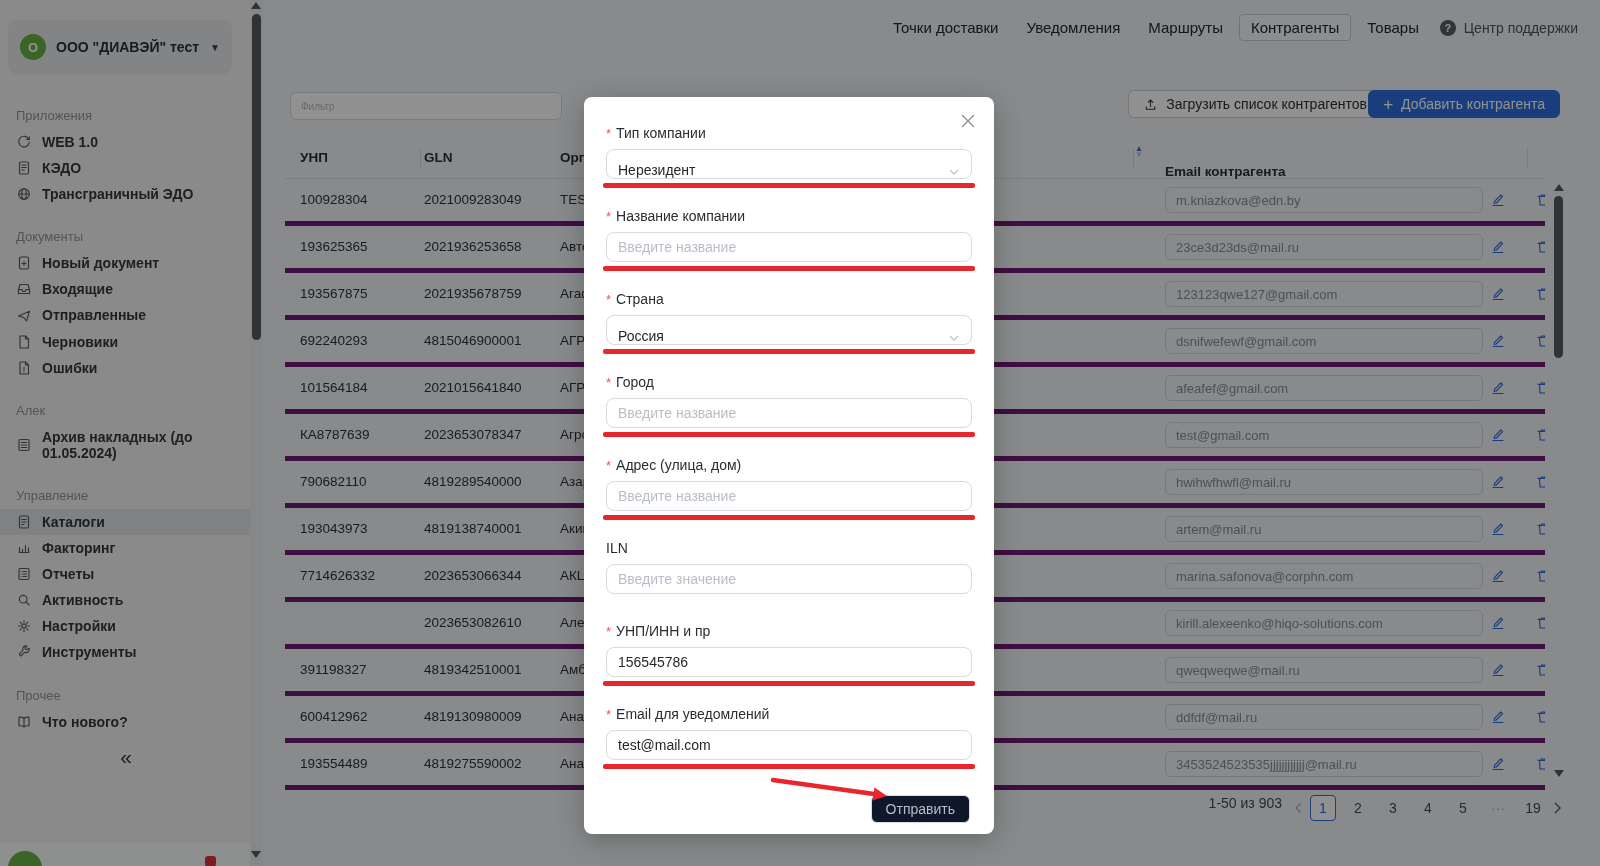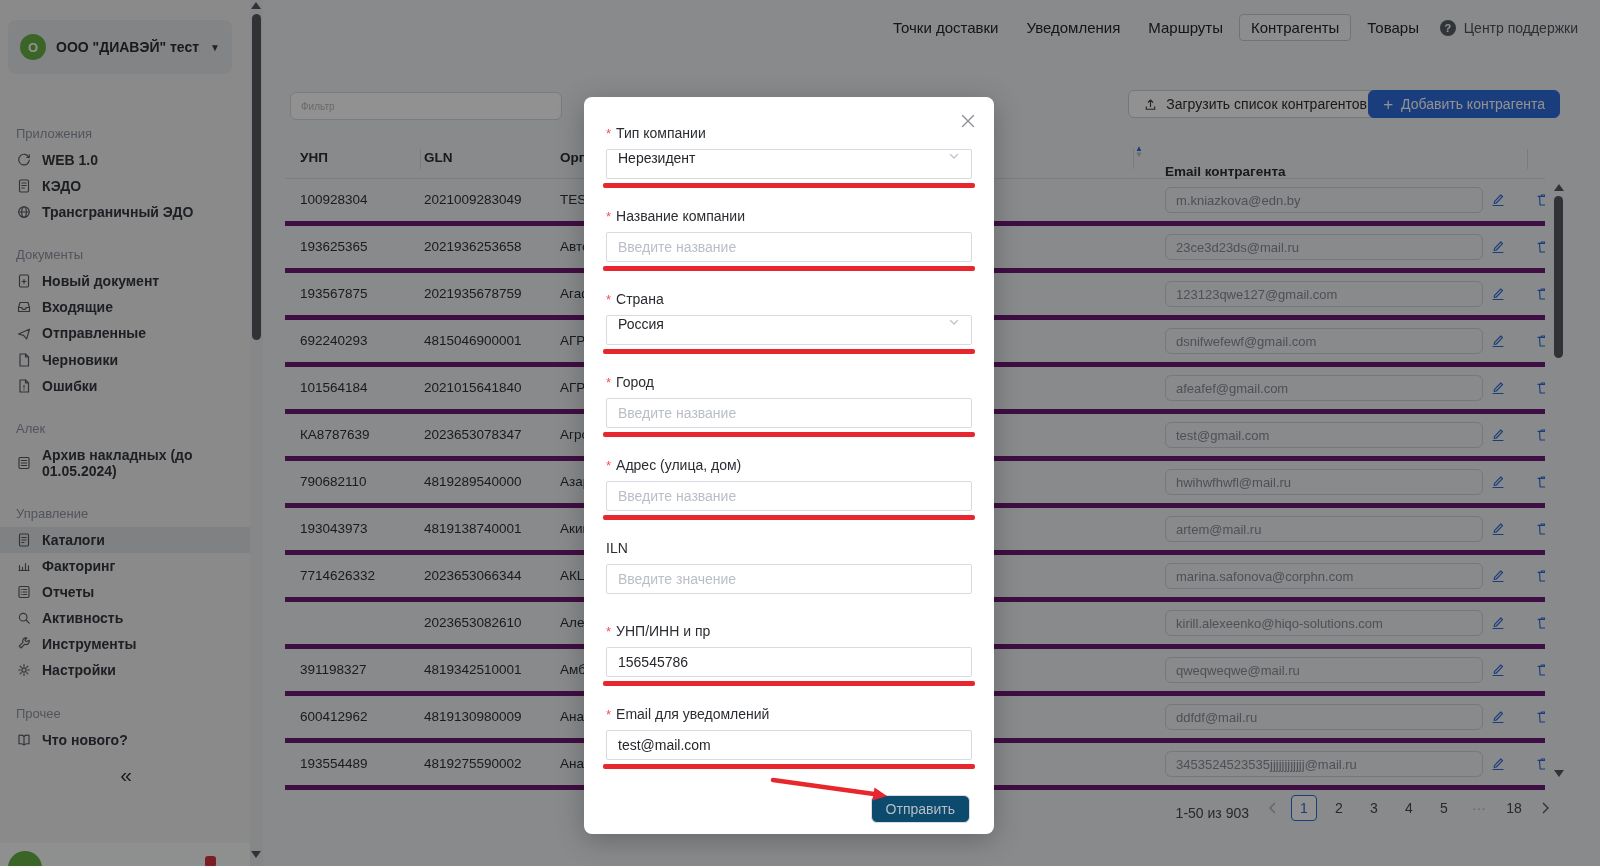--- a/index.html
+++ b/index.html
@@ -8,21 +8,21 @@
   svg.ic{flex:0 0 auto}
 
   
   .sidebar{position:absolute;left:0;top:0;bottom:0;width:250px;background:#f2f3f5;z-index:1;overflow:hidden}
   .company-card{position:absolute;left:8px;top:20px;width:224px;height:54px;background:#e7e9ec;border-radius:8px;
                 display:flex;align-items:center;gap:10px;padding:0 12px;box-sizing:border-box;cursor:pointer}
   .company-avatar{width:26px;height:26px;border-radius:50%;background:#69b145;color:#fff;font-size:13px;font-weight:700;
                   display:flex;align-items:center;justify-content:center}
   .company-name{font-size:14px;font-weight:700;color:#2b2f33;flex:1;white-space:nowrap;overflow:hidden}
   .company-caret{font-size:10px;color:#3c4046}
-  .side-nav{position:absolute;left:0;top:104px;right:0}
+  .side-nav{position:absolute;left:0;top:86px;right:0}
   .sec-label{margin:22px 16px 6px;font-size:13px;color:#8f959e}
   .side-item{display:flex;align-items:center;gap:10px;padding:5px 16px;font-size:14px;font-weight:600;color:#34383d;
              line-height:1.15;cursor:pointer}
   .side-item.active{background:#e0e3e7}
   .side-item .ic{width:16px;height:16px;color:#565b61}
   .side-collapse{margin-top:10px;text-align:center;font-size:21px;color:#2e3237;cursor:pointer;letter-spacing:-2px}
   .side-footer{position:absolute;left:0;right:0;bottom:0;height:23px;background:#fafbfc;overflow:hidden}
   .side-footer .green-avatar{position:absolute;left:8px;top:8px;width:34px;height:34px;border-radius:50%;background:#69b145}
   .side-footer .red-indicator{position:absolute;left:205px;top:13px;width:11px;height:11px;border-radius:3px;background:#d9363e}
 
@@ -61,21 +61,21 @@
   .tbody{position:relative}
   .trow{position:relative;height:42px;border-bottom:5px solid #701a75}
   .td{position:absolute;top:13px;white-space:nowrap;color:#2f3338}
   .email-input{position:absolute;left:880px;top:8px;width:318px;height:26px;box-sizing:border-box;background:transparent;
                border:1px solid #cfd3d8;border-radius:6px;padding:0 10px;font-size:13px;color:#888e97;
                font-family:"Liberation Sans",sans-serif;outline:none}
   .row-action{position:absolute;top:13px;width:16px;height:16px;color:#2f6bdc;cursor:pointer}
   .row-action.edit{left:1205px}.row-action.del{left:1250px}
 
   
-  .pagination{position:absolute;right:48px;top:795px;display:flex;align-items:flex-end;gap:11px;font-size:14px;color:#45494f}
+  .pagination{position:absolute;right:36px;top:795px;display:flex;align-items:flex-start;gap:4px;font-size:14px;color:#45494f}
   .page-sum{margin-right:6px;color:#3f4artifact349}
   .page-item{min-width:26px;height:26px;display:flex;align-items:center;justify-content:center;cursor:pointer;border-radius:4px}
   .page-item.current{border:1px solid #2f6bdc;color:#2f6bdc;background:#fff;box-sizing:border-box}
   .page-ellipsis{color:#b0b4ba;cursor:default}
   .page-nav{width:14px;height:26px;display:flex;align-items:center;justify-content:center;cursor:pointer}
   .page-nav svg{width:10px;height:12px}
   .page-nav.prev{color:#aeb2b8}.page-nav.next{color:#55595f}
 
   
   .main-scroll-up{right:36px;top:184px}
@@ -83,29 +83,29 @@
   .main-thumb{position:absolute;right:37px;top:196px;width:9px;height:162px;background:#55595e;border-radius:5px}
 
   
   .overlay{position:absolute;inset:0;background:rgba(0,0,0,0.43);z-index:10}
   .modal{position:absolute;left:584px;top:97px;width:410px;height:737px;background:#fff;border-radius:8px;z-index:20;
          box-shadow:0 6px 28px rgba(0,0,0,0.25);box-sizing:border-box;padding-top:26px}
   .modal-close{position:absolute;top:16px;right:18px;width:16px;height:16px;color:#8c9096;cursor:pointer}
   .field{position:relative;height:83px;margin:0 22px;width:366px;box-sizing:border-box}
   .f-label{height:20px;font-size:14px;color:#2a2d31;display:flex;align-items:center;margin-bottom:6px}
   .req{color:#ff4d4f;margin-right:5px;font-size:13px}
-  .f-control{height:30px;box-sizing:border-box;border:1px solid #d7dade;border-radius:2px;display:flex;align-items:flex-start;
+  .f-control{height:30px;box-sizing:border-box;border:1px solid #d7dade;border-radius:8px;display:flex;align-items:flex-end;
              padding:0 11px;font-size:14px;color:#24272b;background:#fff;width:100%}
   .f-control.select{justify-content:space-between;cursor:pointer}
   input.f-control{font-family:"Liberation Sans",sans-serif;outline:none}
   input.f-control::placeholder{color:#b9bec6}
   .chev{width:12px;height:12px}
   .annot-underline{position:absolute;left:-3px;right:-3px;top:60px;height:5px;background:#e8262d;border-radius:2px}
   .modal-footer{display:flex;justify-content:flex-end;padding:8px 24px 0 0}
-  .submit-btn{height:28px;padding:0 14px;background:#0c4a6e;border:1px solid #d9dce0;border-radius:6px;
+  .submit-btn{height:28px;padding:0 14px;background:#0f172a;border:1px solid #d9dce0;border-radius:6px;
               color:#b9bdc4;font-size:14px;font-family:"Liberation Sans",sans-serif;cursor:not-allowed}
   .annot-arrow{position:absolute;left:765px;top:768px;z-index:30;pointer-events:none}
 </style>
 </head>
 <body>
 
 <aside class="sidebar">
   <div class="company-card">
     <span class="company-avatar">O</span>
     <span class="company-name">ООО "ДИАВЭЙ" тест1</span>
@@ -203,30 +203,30 @@
       </div>
       <div class="side-item">
         <svg class="ic" viewBox="0 0 16 16" fill="none" stroke="currentColor" stroke-width="1.15" stroke-linecap="round" stroke-linejoin="round">
           <circle cx="7.2" cy="7.2" r="3.8"></circle>
           <path d="M10 10l3.2 3.2"></path>
         </svg>
         <span>Активность</span>
       </div>
       <div class="side-item">
         <svg class="ic" viewBox="0 0 16 16" fill="none" stroke="currentColor" stroke-width="1.15" stroke-linecap="round" stroke-linejoin="round">
-          <path d="M13.2 4.3a3.2 3.2 0 0 1-4.4 3.9L5 12l-1.8-1.8 3.8-3.8a3.2 3.2 0 0 1 3.9-4.4L8.8 4.1l1.6 1.6z"></path>
-        </svg>
-        <span>Инструменты</span>
-      </div>
-      <div class="side-item">
-        <svg class="ic" viewBox="0 0 16 16" fill="none" stroke="currentColor" stroke-width="1.15" stroke-linecap="round" stroke-linejoin="round">
           <circle cx="8" cy="8" r="2.1"></circle>
           <path d="M8 2.6v1.6M8 11.8v1.6M2.6 8h1.6M11.8 8h1.6M4.2 4.2l1.1 1.1M10.7 10.7l1.1 1.1M11.8 4.2l-1.1 1.1M5.3 10.7l-1.1 1.1"></path>
         </svg>
         <span>Настройки</span>
+      </div>
+      <div class="side-item">
+        <svg class="ic" viewBox="0 0 16 16" fill="none" stroke="currentColor" stroke-width="1.15" stroke-linecap="round" stroke-linejoin="round">
+          <path d="M13.2 4.3a3.2 3.2 0 0 1-4.4 3.9L5 12l-1.8-1.8 3.8-3.8a3.2 3.2 0 0 1 3.9-4.4L8.8 4.1l1.6 1.6z"></path>
+        </svg>
+        <span>Инструменты</span>
       </div>
       <div class="sec-label">Прочее</div>
       <div class="side-item">
         <svg class="ic" viewBox="0 0 16 16" fill="none" stroke="currentColor" stroke-width="1.15" stroke-linecap="round" stroke-linejoin="round">
           <path d="M8 4.2C6.9 3.2 5.1 3 3 3.2v8.6c2.1-.2 3.9 0 5 1 1.1-1 2.9-1.2 5-1V3.2c-2.1-.2-3.9 0-5 1z"></path>
           <path d="M8 4.2v8.6"></path>
         </svg>
         <span>Что нового?</span>
       </div>
       <div class="side-collapse">«</div>
@@ -510,21 +510,21 @@
           <path d="M7 1L2 6l5 5"></path>
         </svg>
     </span>
     <span style="display:flex;gap:9px">
         <span class="page-item current">1</span>
         <span class="page-item">2</span>
         <span class="page-item">3</span>
         <span class="page-item">4</span>
         <span class="page-item">5</span>
         <span class="page-item page-ellipsis">···</span>
-        <span class="page-item">18</span>
+        <span class="page-item">19</span>
       </span>
     <span class="page-nav next">
       <svg viewBox="0 0 10 12" fill="none" stroke="currentColor" stroke-width="1.4">
           <path d="M3 1l5 5-5 5"></path>
         </svg>
     </span>
   </div>
 
   <div class="tri-up main-scroll-up" style="position:absolute"></div>
   <div class="main-thumb"></div>

